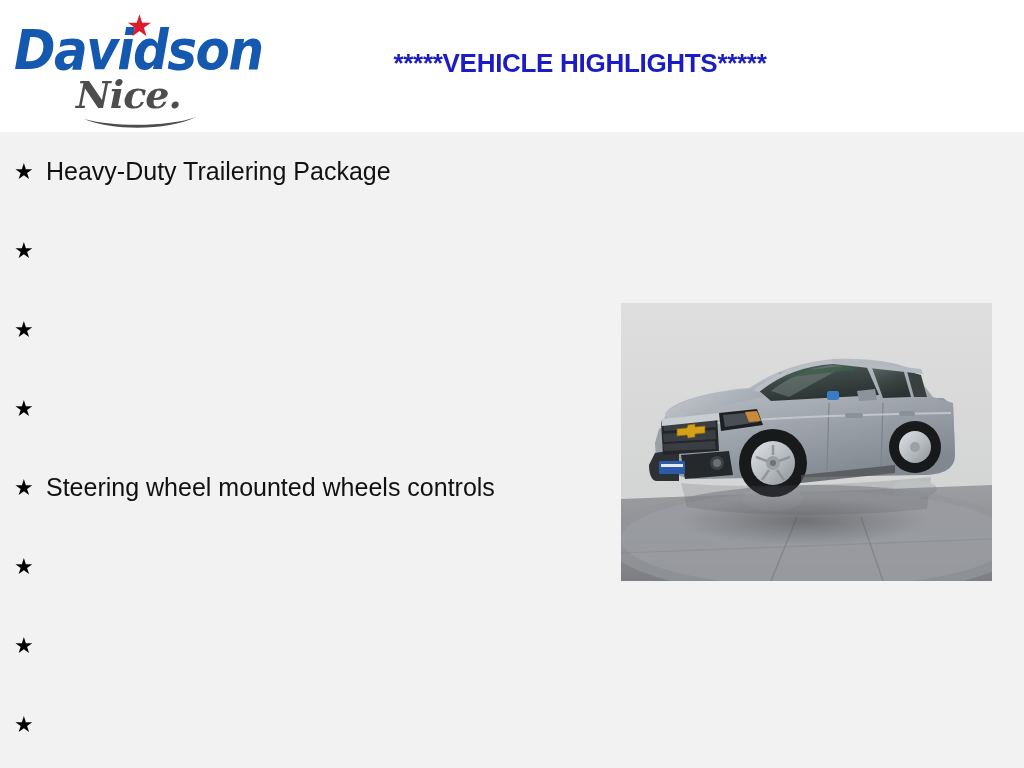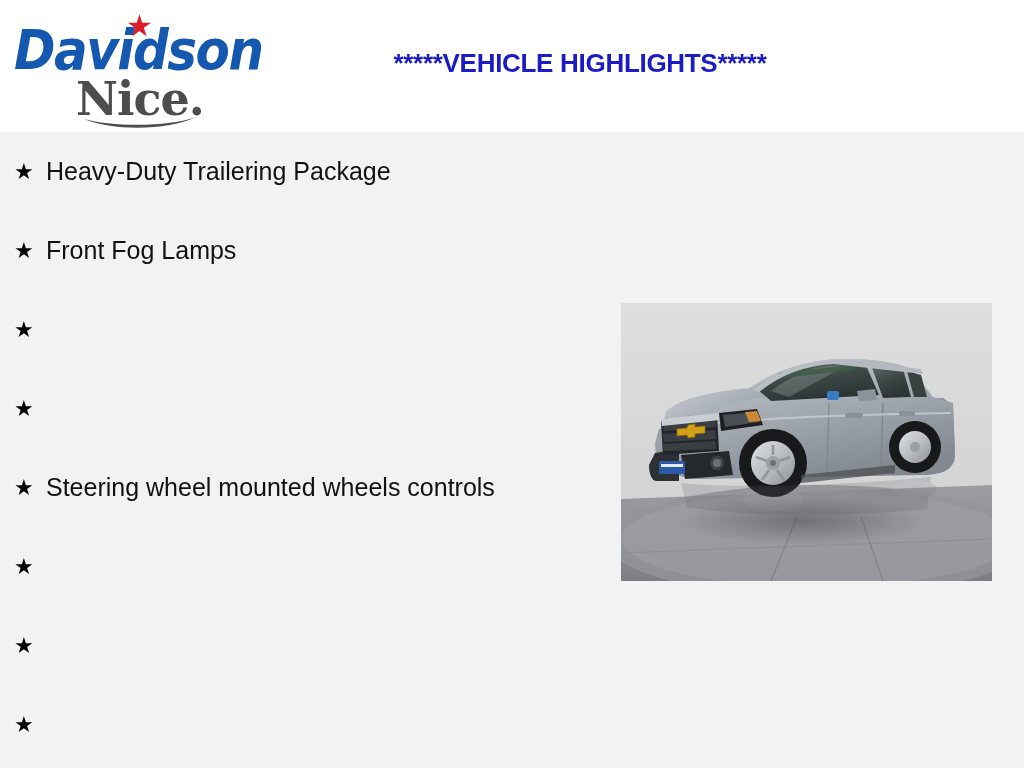--- a/index.html
+++ b/index.html
@@ -61,21 +61,22 @@
     font-size: 30px;
     line-height: 1;
     color: #e0192b;
   }
   #logo-script {
     position: absolute;
     left: 62px;
     top: 68px;
     font-family: "DejaVu Serif", serif;
     font-weight: bold;
-    font-size: 46px;
+    font-style: italic;
+    font-size: 38px;
     color: #4d4d4d;
     line-height: 1;
     letter-spacing: -1px;
     white-space: nowrap;
   }
   #logo-swoosh {
     position: absolute;
     left: 68px;
     top: 107px;
     width: 116px;
@@ -181,21 +182,20 @@
 
     <ul id="highlights-list">
 
       <li class="highlight-item">
         <span class="highlight-bullet">★</span>
         <span class="highlight-label">Heavy-Duty Trailering Package</span>
       </li>
 
       <li class="highlight-item">
         <span class="highlight-bullet">★</span>
-        <span class="highlight-label">Front Fog Lamps</span>
       </li>
 
       <li class="highlight-item">
         <span class="highlight-bullet">★</span>
       </li>
 
       <li class="highlight-item">
         <span class="highlight-bullet">★</span>
       </li>
 

